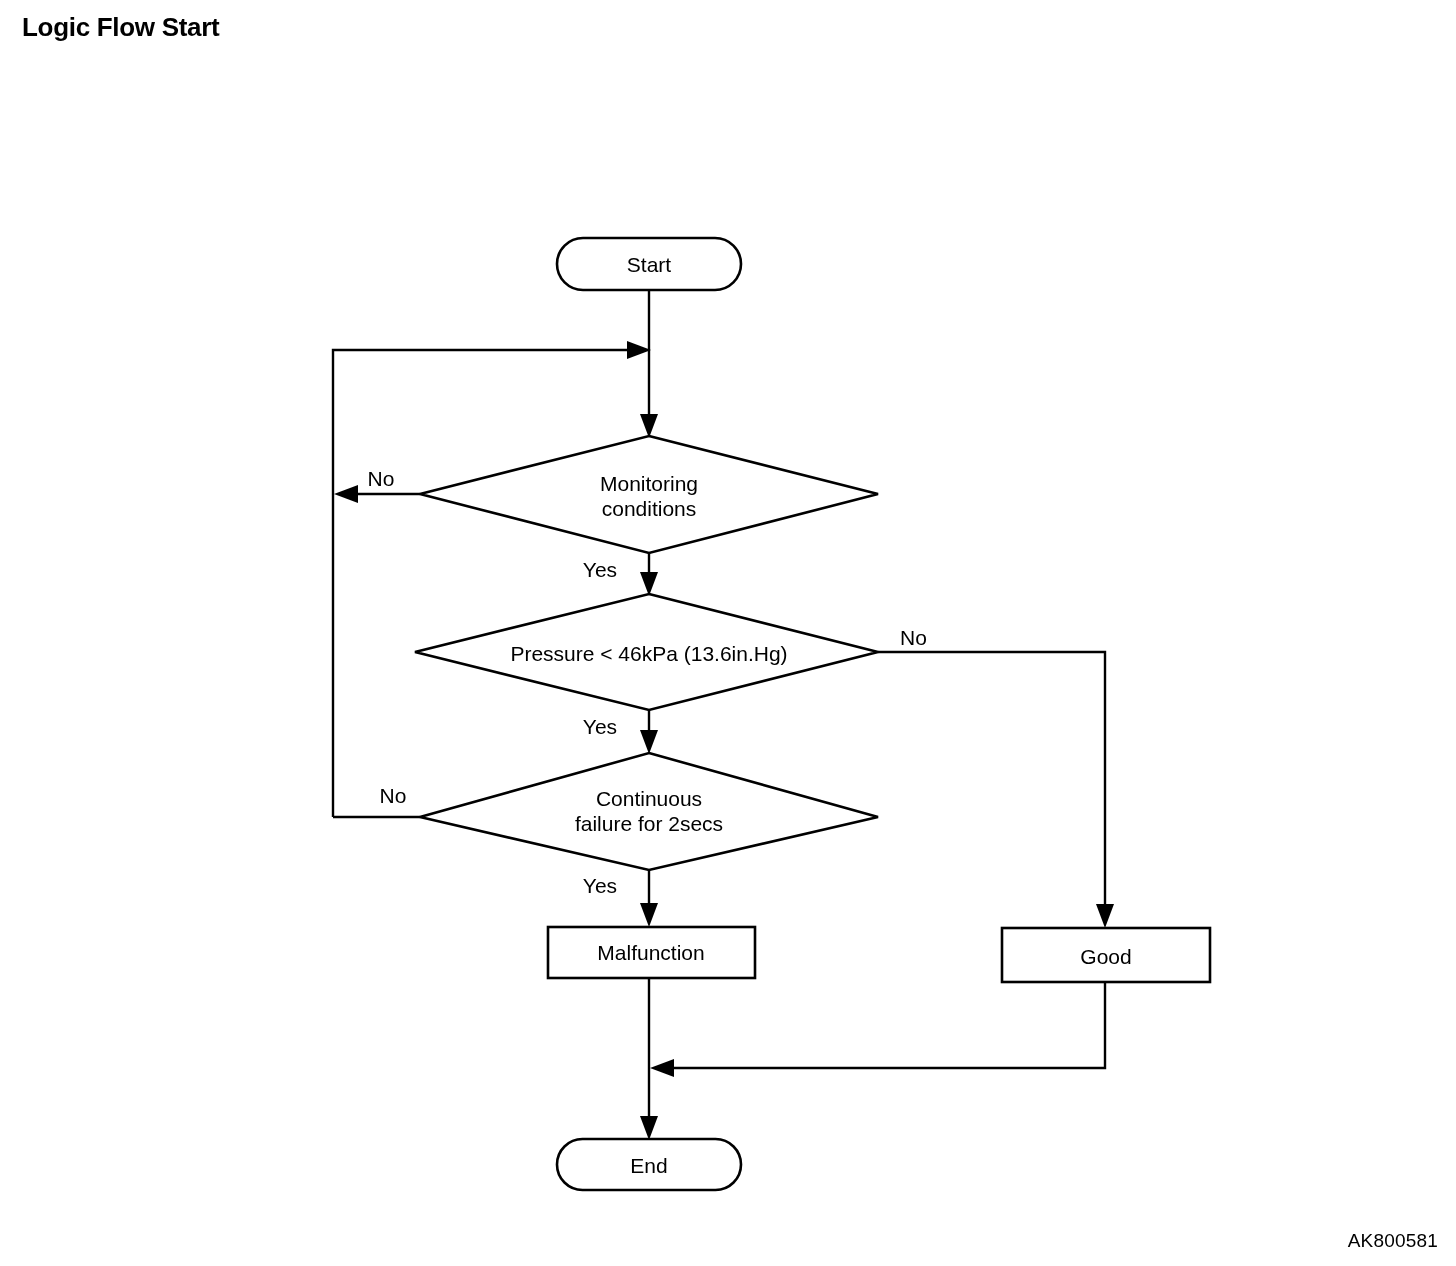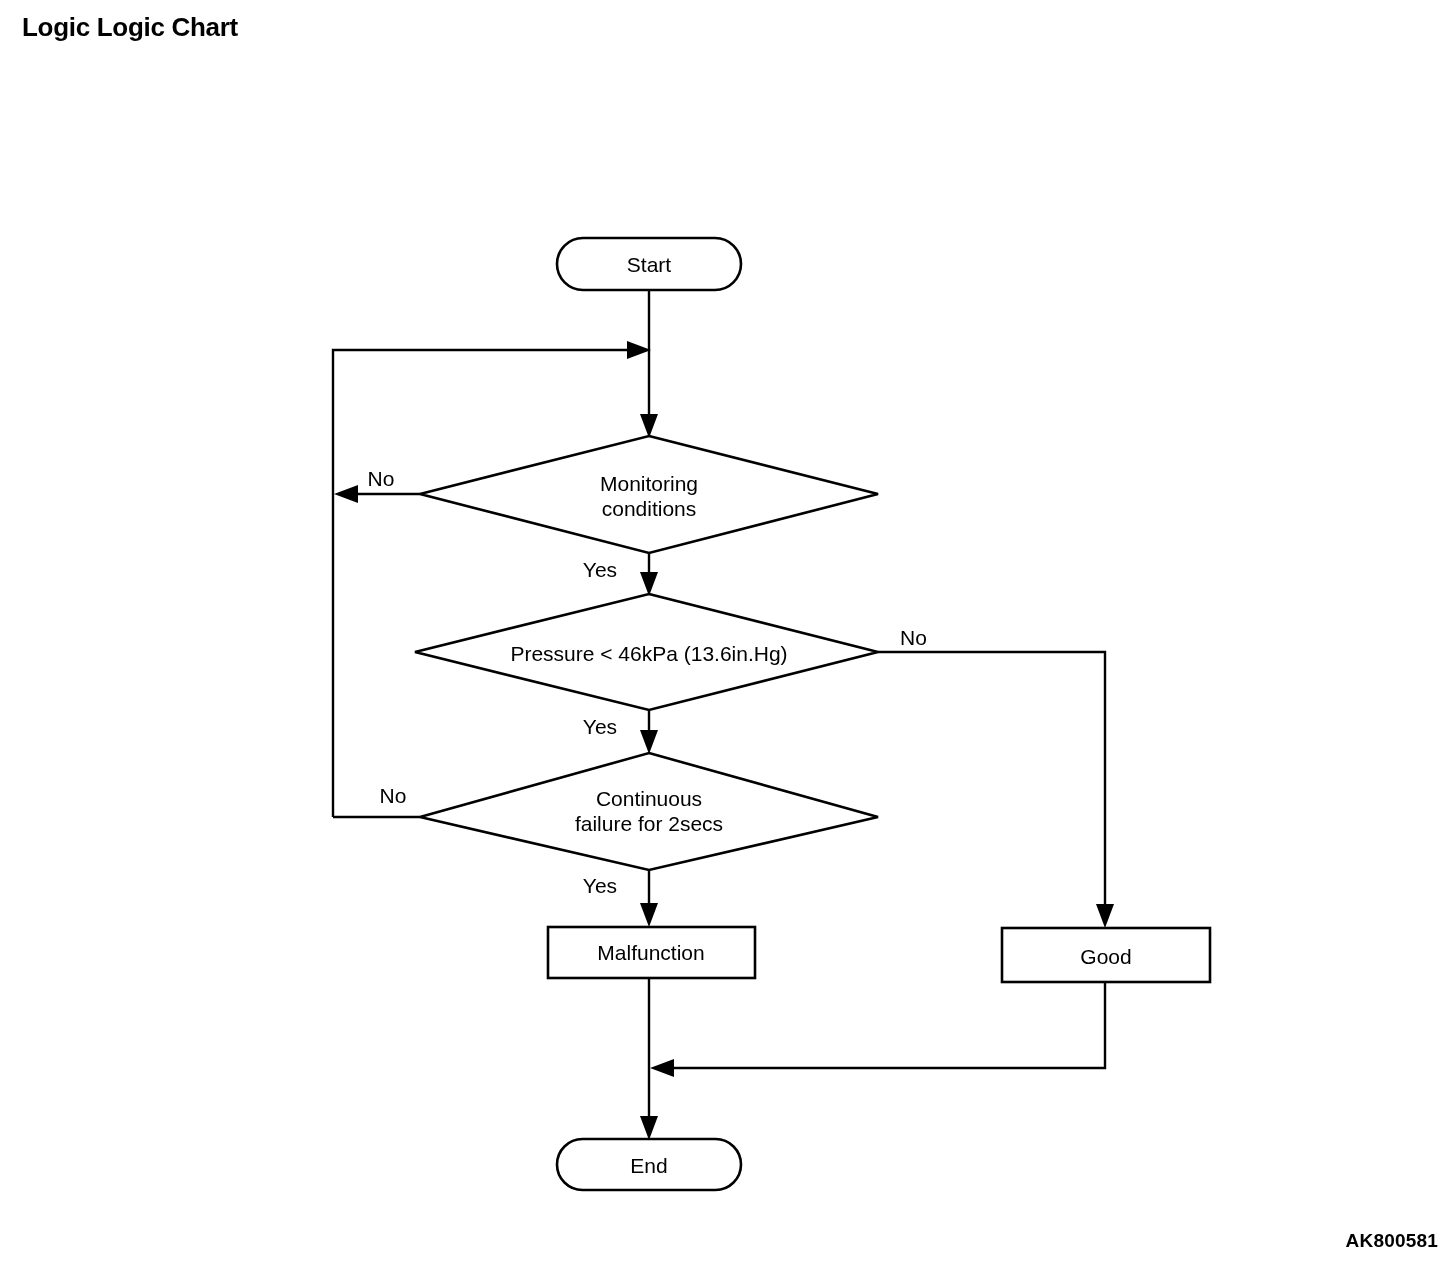--- a/index.html
+++ b/index.html
@@ -29,21 +29,21 @@
     left: 0;
     top: 0;
     width: 1456px;
     height: 1266px;
   }
   #figure-code {
     position: absolute;
     right: 18px;
     bottom: 14px;
     font-size: 19px;
-    font-weight: bold;
+    font-weight: normal;
     letter-spacing: 0.2px;
   }
   svg text {
     font-family: "Liberation Sans", sans-serif;
     fill: #000000;
   }
   .node-label { font-size: 21px; }
   .edge-label { font-size: 21px; }
   .shape-stroke {
     fill: #ffffff;
@@ -53,21 +53,21 @@
   .conn {
     stroke: #000000;
     stroke-width: 2.4;
     fill: none;
   }
   .arrow-head { fill: #000000; stroke: none; }
 </style>
 </head>
 <body>
 
-<div id="page-title">Logic Logic Chart</div>
+<div id="page-title">Logic Flow Start</div>
 
 <svg id="flow-canvas" viewBox="0 0 1456 1266" width="1456" height="1266">
 
   <defs>
     <marker id="arrow-down" viewBox="0 0 12 12" refX="6" refY="10" markerWidth="11" markerHeight="11" orient="auto-start-reverse">
       <path d="M 6 12 L 0.6 0 L 11.4 0 Z" class="arrow-head"></path>
     </marker>
   </defs>
 
   <g>

